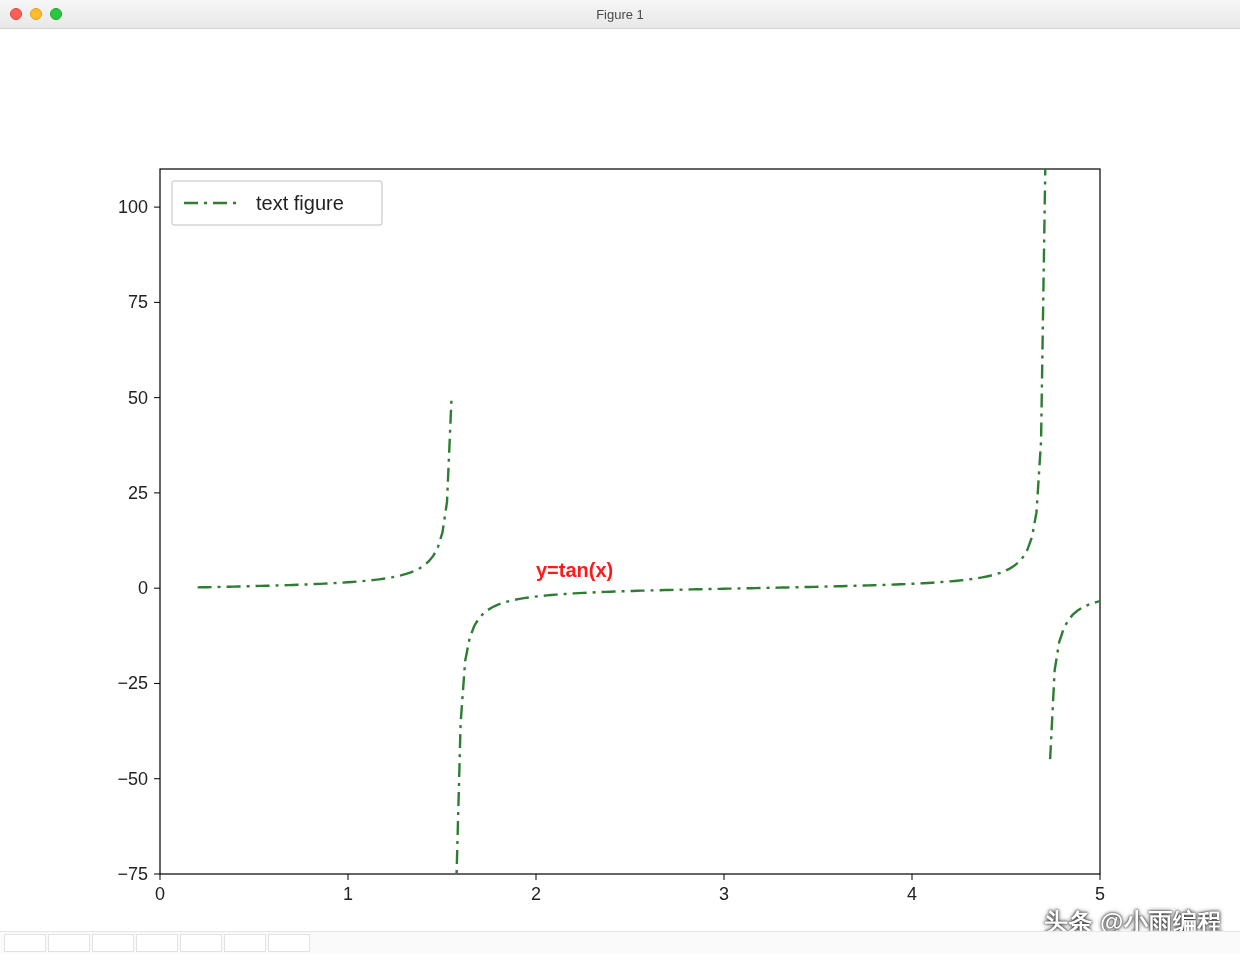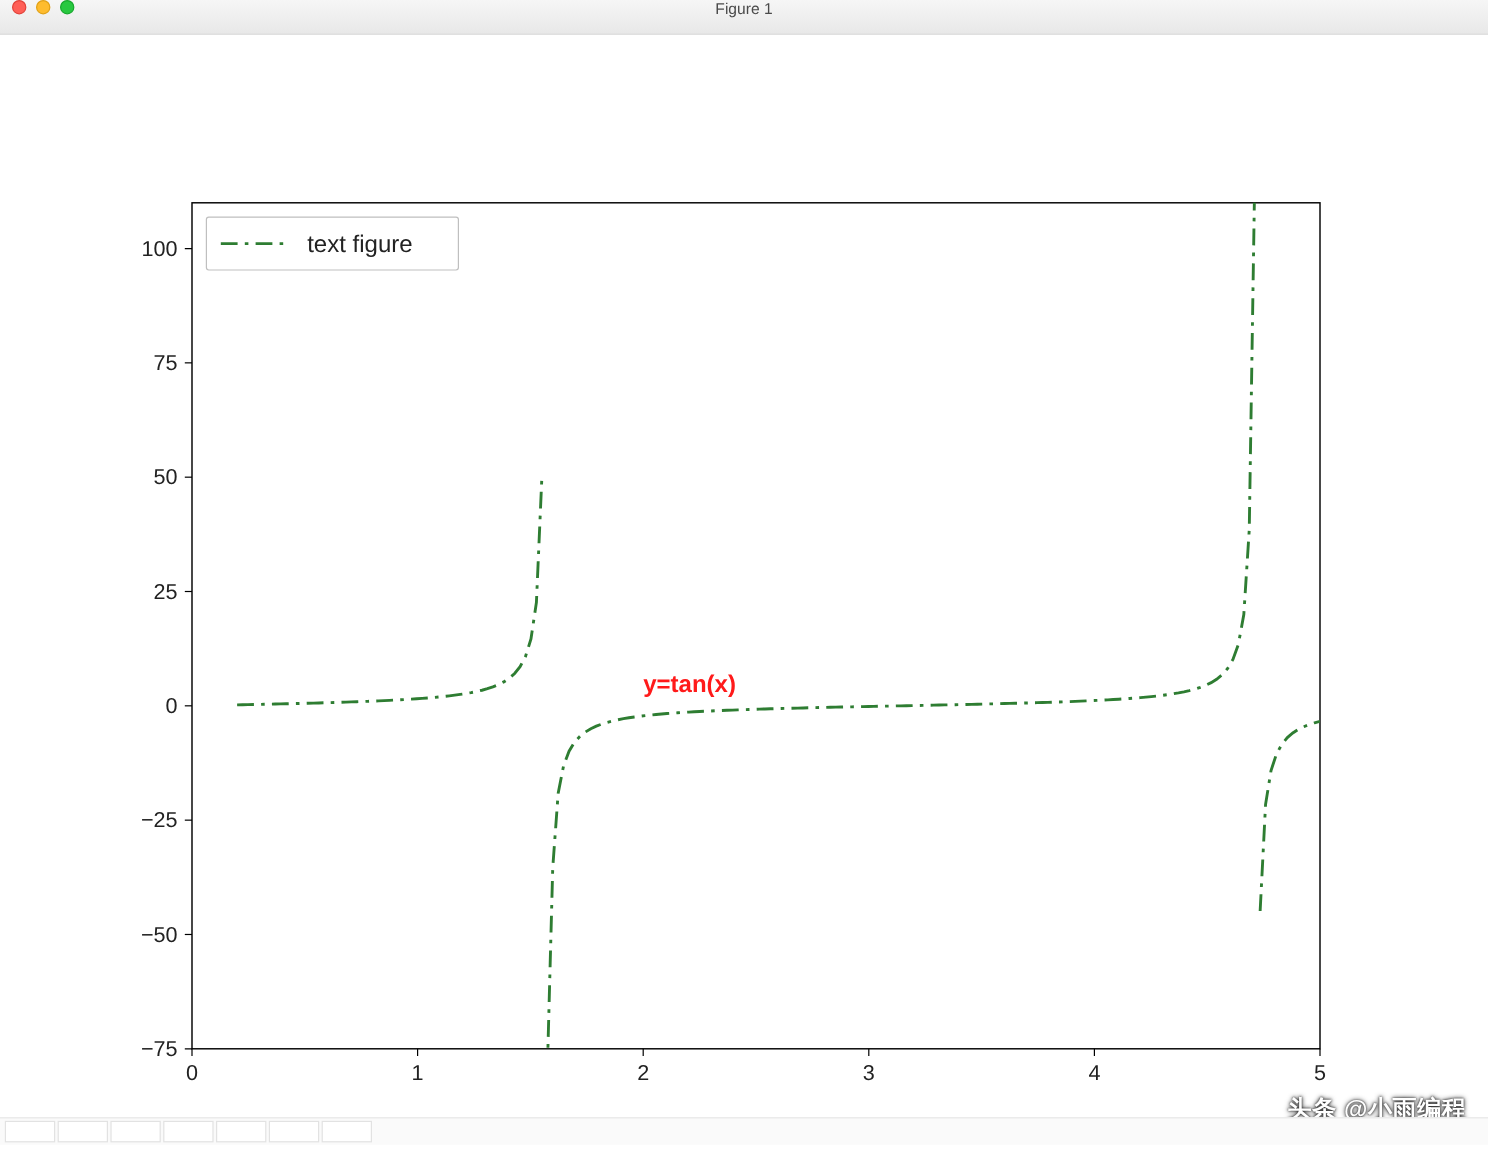--- a/index.html
+++ b/index.html
@@ -8,20 +8,21 @@
     font-family: -apple-system, "Helvetica Neue", Arial, sans-serif;
     background: #fff;
     overflow: hidden;
   }
   
   .titlebar {
     height: 28px;
     background: linear-gradient(#f6f6f6, #e8e8e8);
     border-bottom: 1px solid #d0d0d0;
     display: flex;
+    align-items: center;
     position: relative;
   }
   .traffic-lights {
     display: flex;
     gap: 8px;
     margin-left: 10px;
   }
   .tl {
     width: 12px; height: 12px; border-radius: 50%;
     box-sizing: border-box;
@@ -57,21 +58,21 @@
   }
   .annotation-text {
     font-size: 20px;
     font-weight: 700;
     fill: #ff1a1a;
   }
   .watermark {
     position: absolute;
     right: 18px;
     bottom: 16px;
-    font-size: 20px;
+    font-size: 24px;
     font-weight: 600;
     color: #fff;
     text-shadow: 0 0 4px rgba(0,0,0,0.8), 0 0 2px rgba(0,0,0,0.9);
     letter-spacing: 0.5px;
     pointer-events: none;
   }
   .toolbar-strip {
     position: absolute;
     left: 0; bottom: 0;
     height: 22px;

